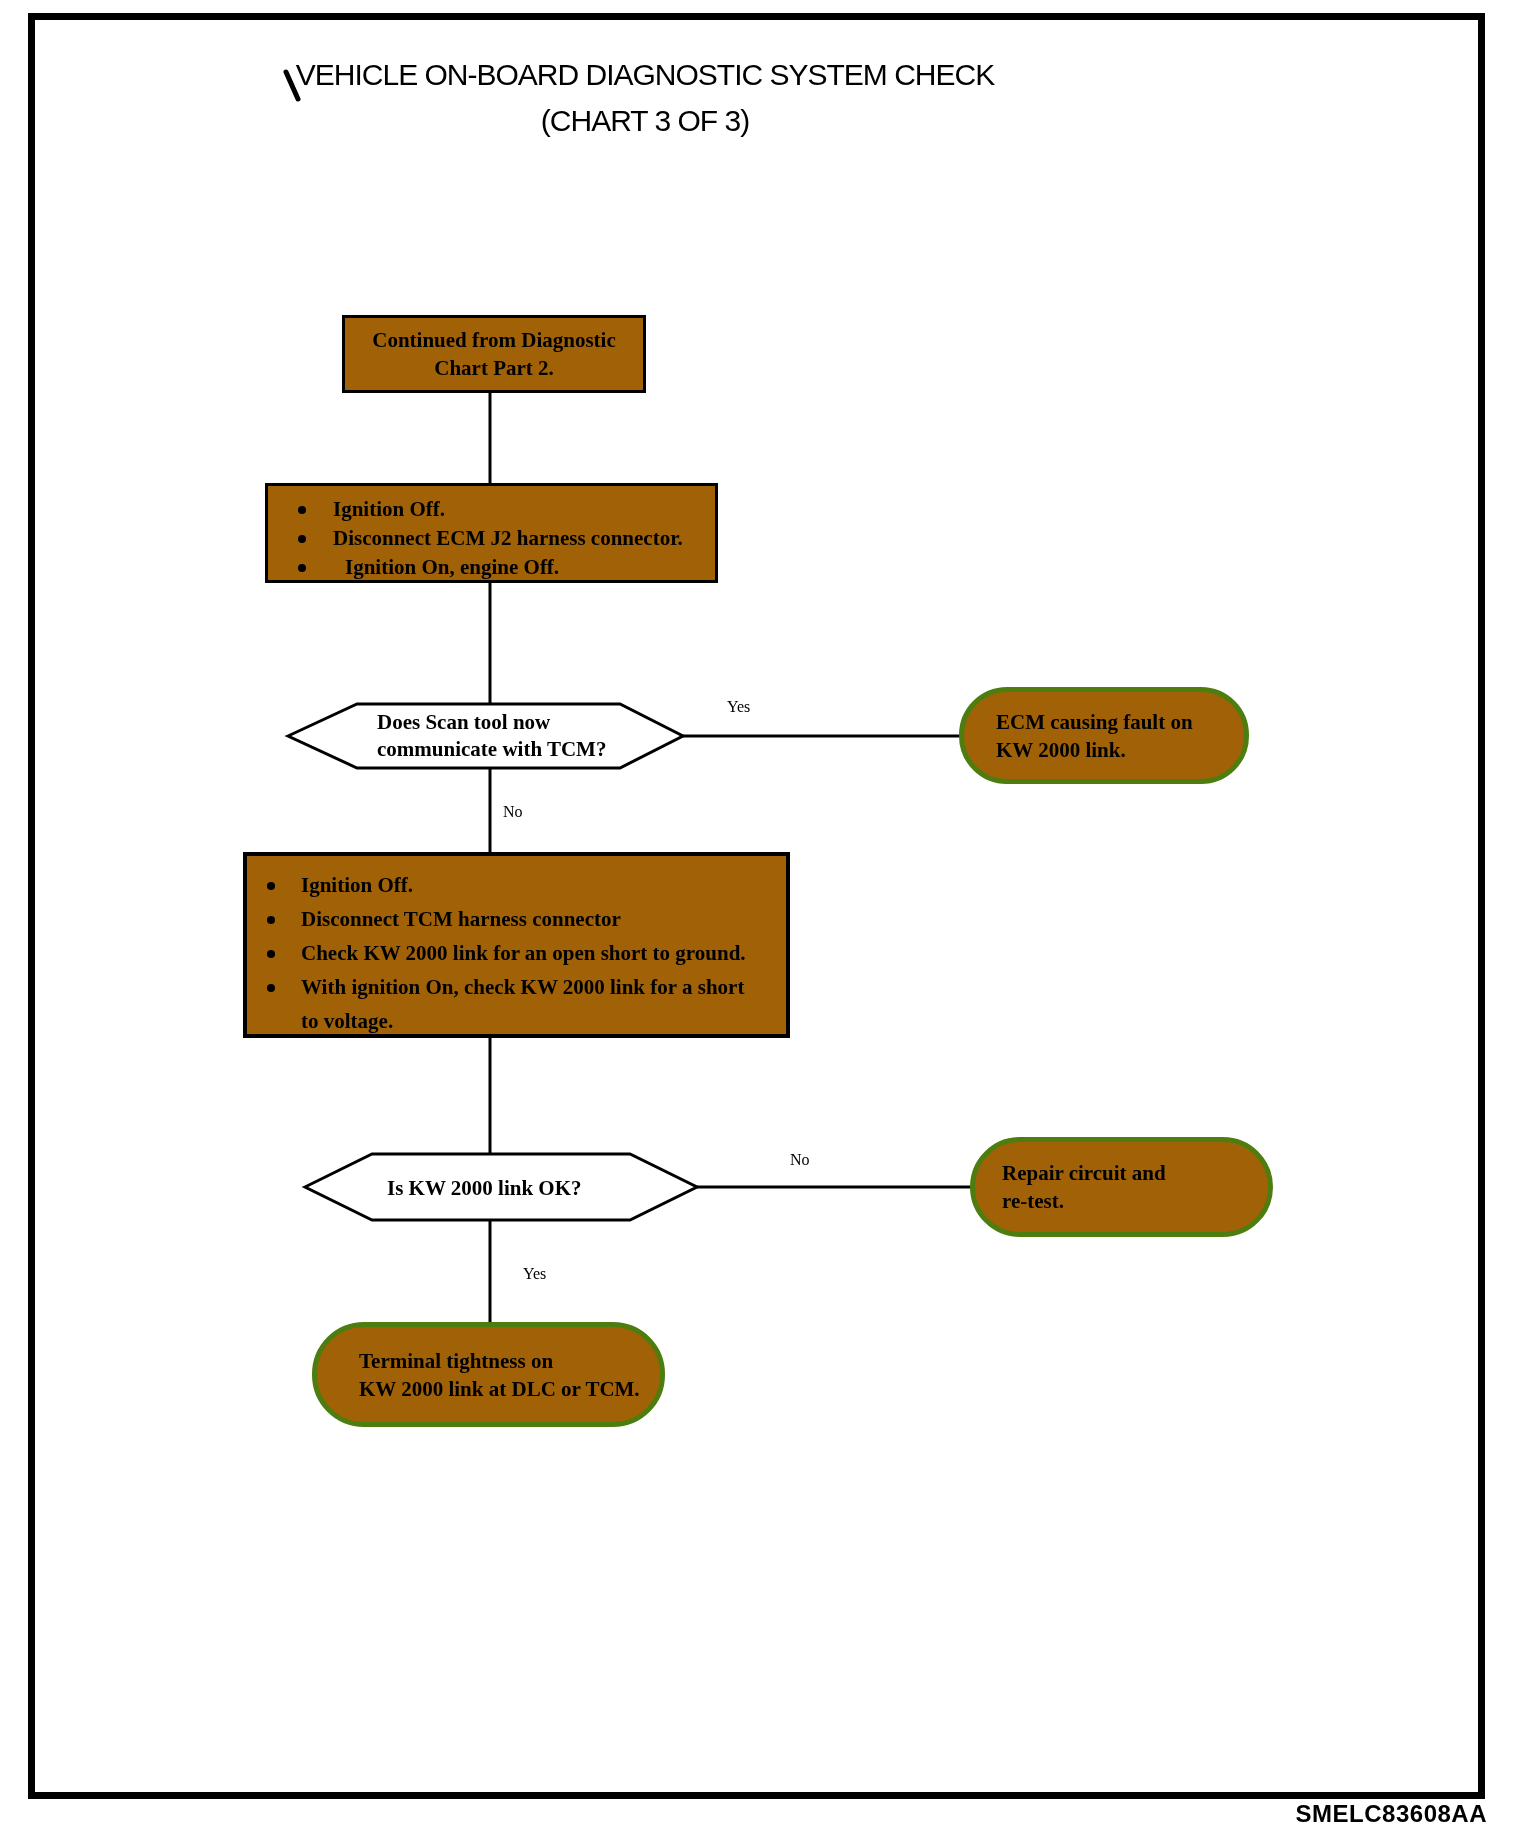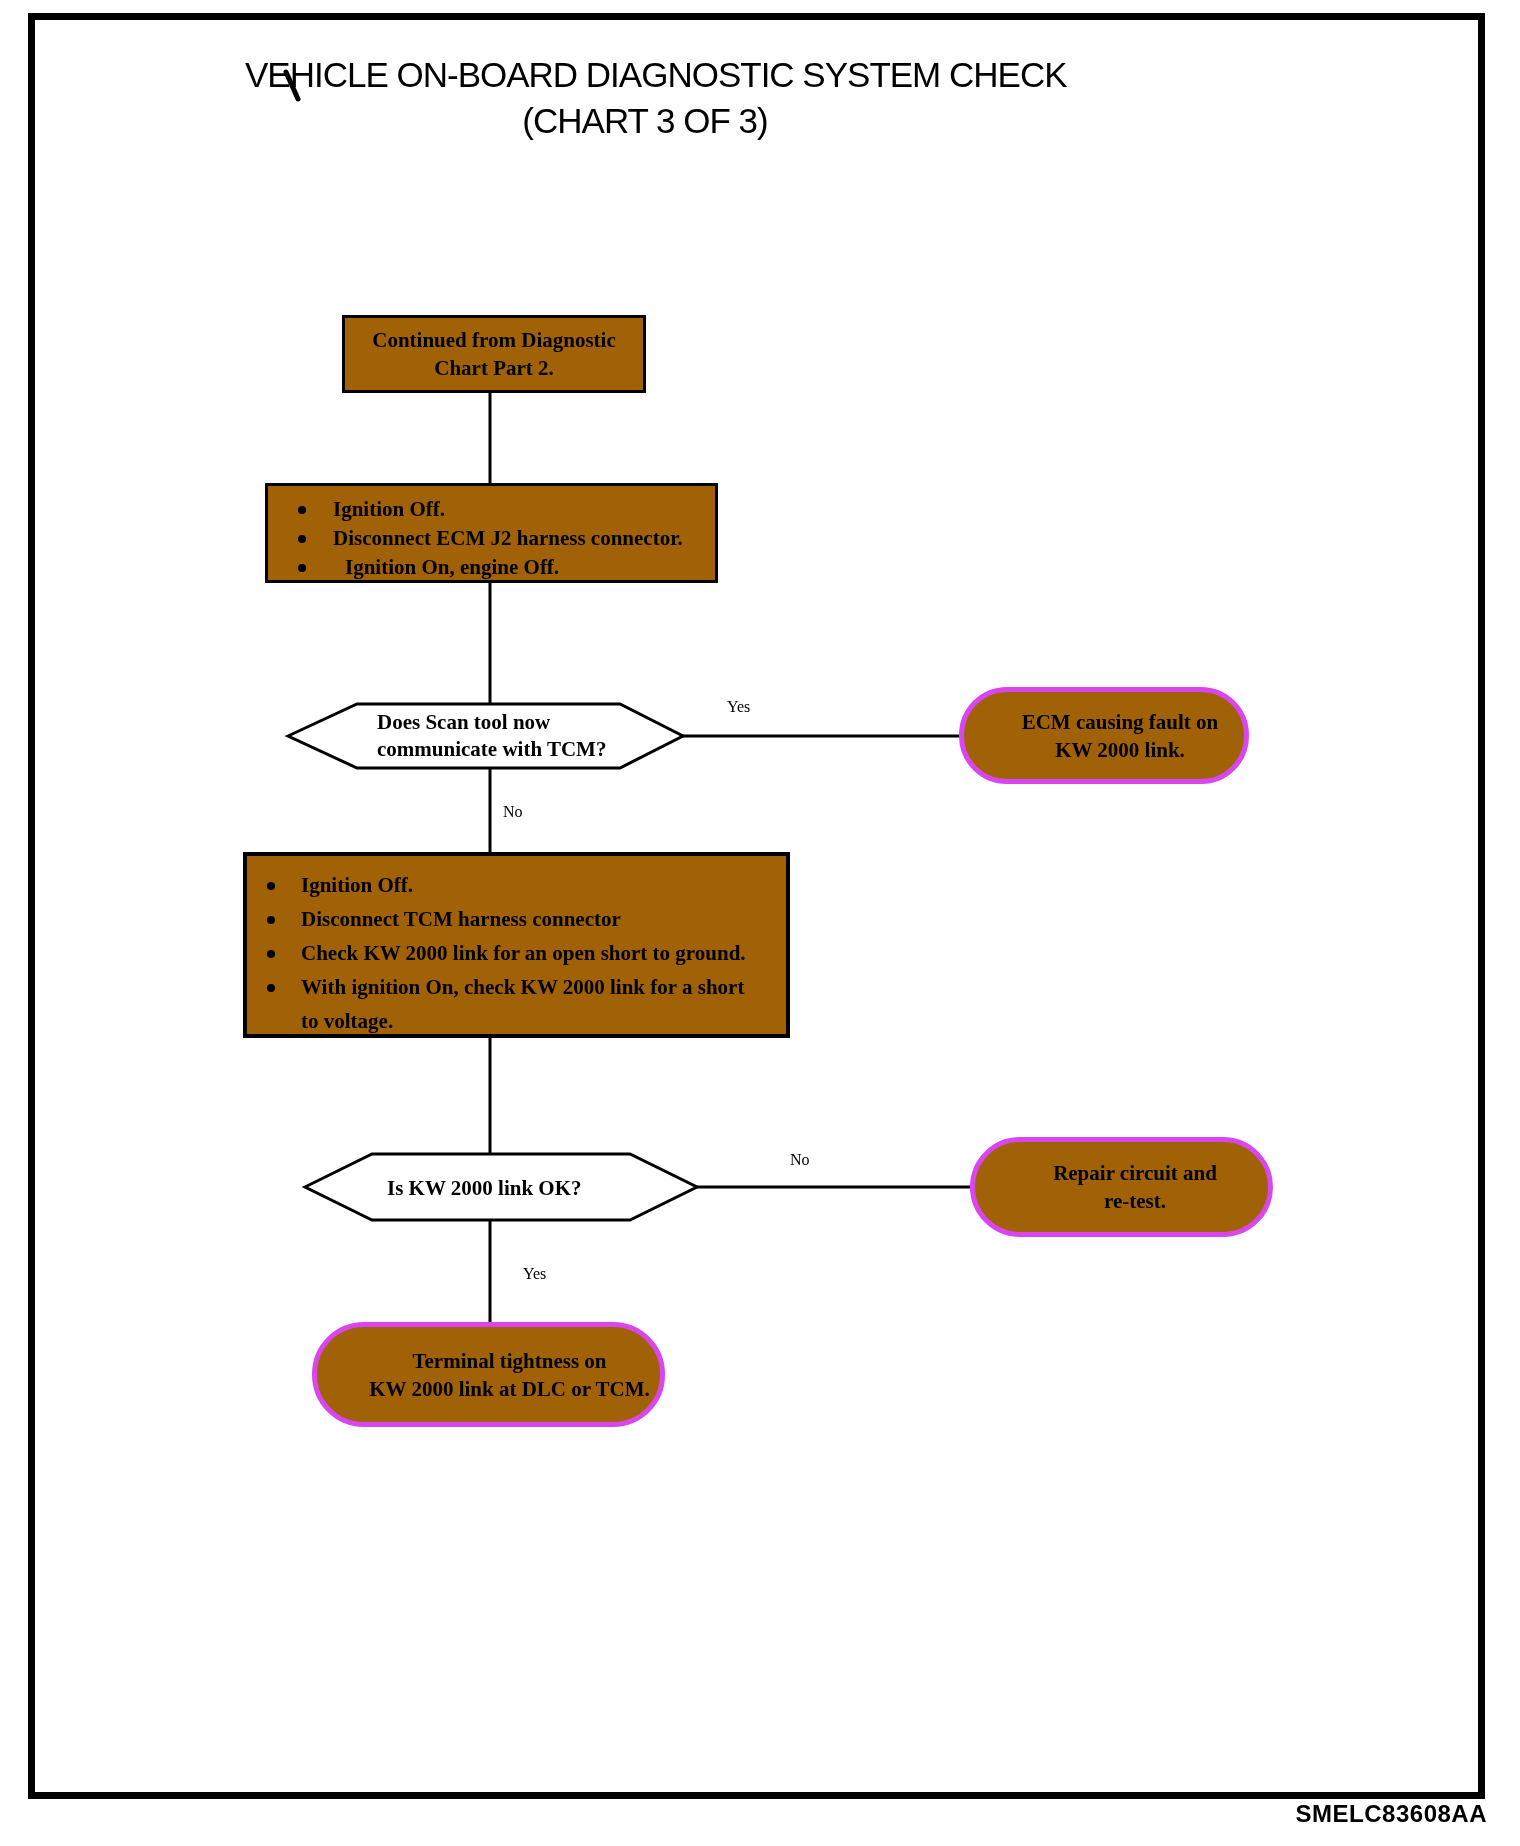--- a/index.html
+++ b/index.html
@@ -14,27 +14,27 @@
   .frame{
     position:absolute;left:28px;top:13px;
     width:1457px;height:1786px;
     border:7px solid #000;
     box-sizing:border-box;
   }
   .title{
     position:absolute;left:245px;top:52px;width:800px;
     text-align:center;
     font-family:"Liberation Sans", sans-serif;
-    font-size:35px;letter-spacing:-1px;line-height:46px;
+    font-size:30px;letter-spacing:-1px;line-height:46px;
     white-space:nowrap;
   }
   .node{position:absolute;box-sizing:border-box;background:#a16207;}
   .rectbox{border:3px solid #000;text-align:center;}
   .rectbox.thick{border-width:4px;}
-  .stadium{border:5px solid #d946ef;text-align:center;}
+  .stadium{border:5px solid #4d7c0f;}
   .flowtext{
     font-size:21px;font-weight:bold;line-height:28px;
   }
   .centered{display:flex;flex-direction:column;justify-content:center;text-align:center;}
   .bullets{padding-top:9px;}
   .b-row{display:flex;align-items:flex-start;}
   .dot{
     flex:0 0 8px;width:8px;height:8px;border-radius:50%;
     background:#000;margin-top:11px;
   }

